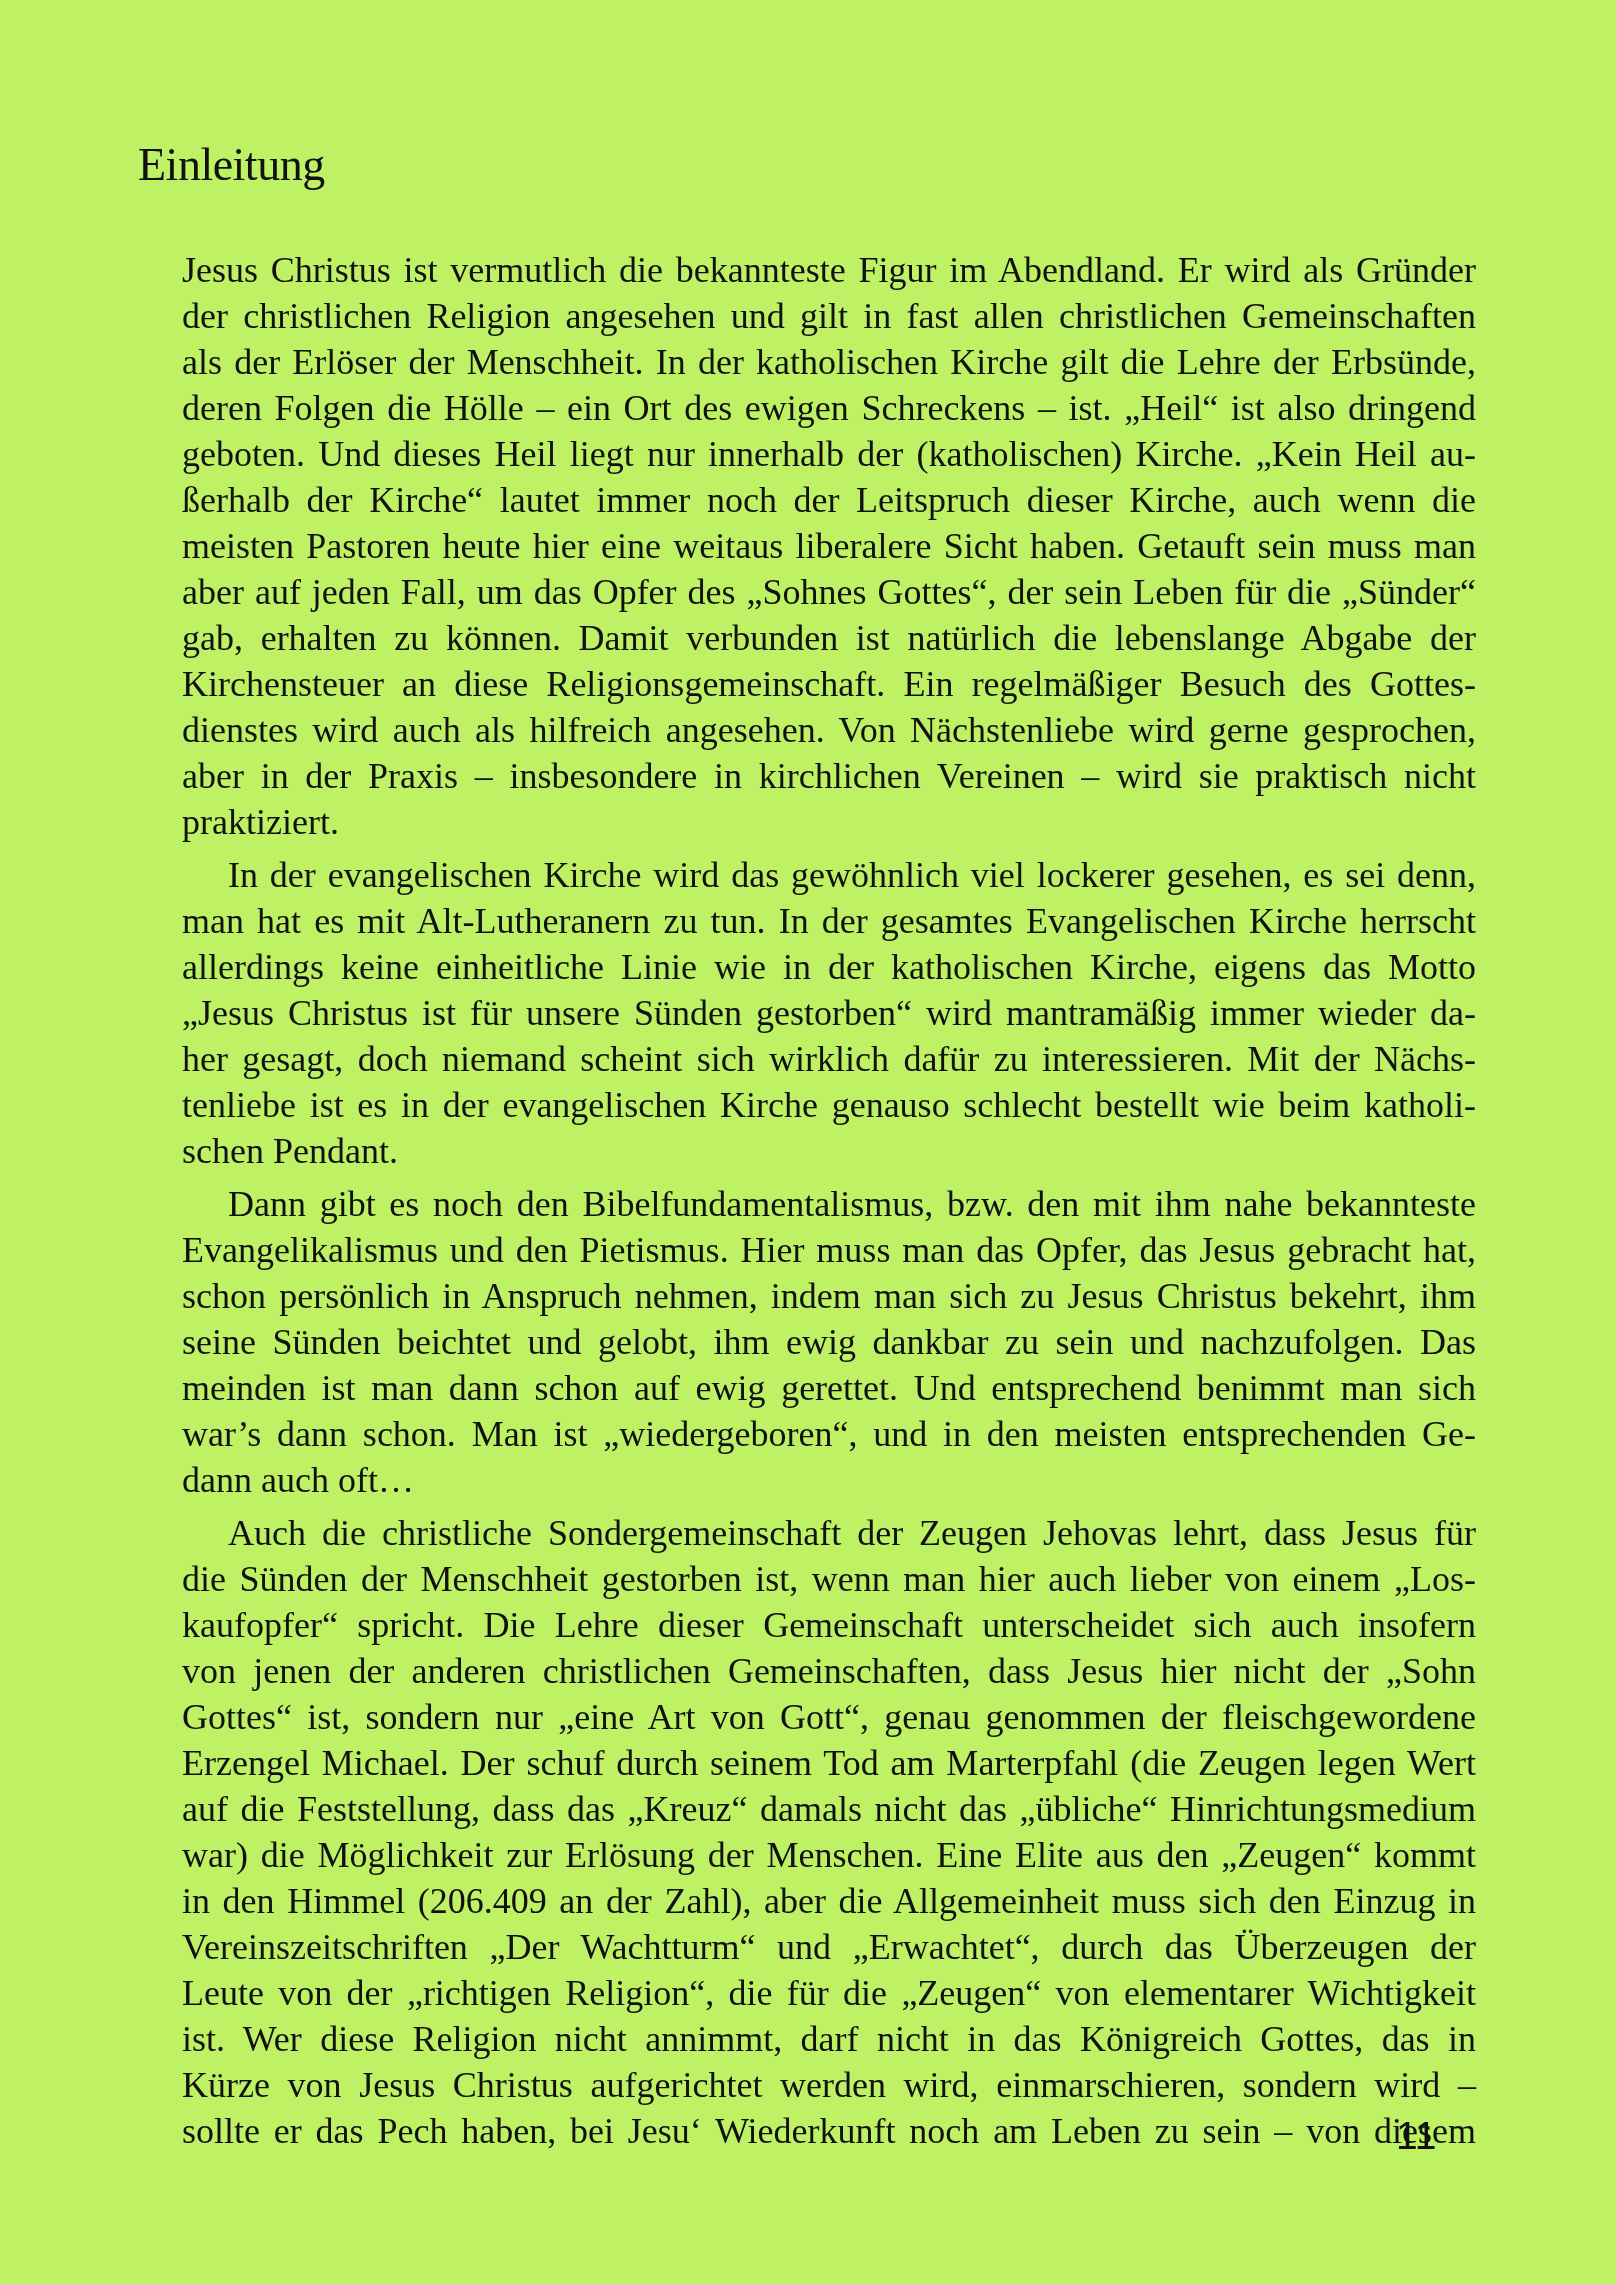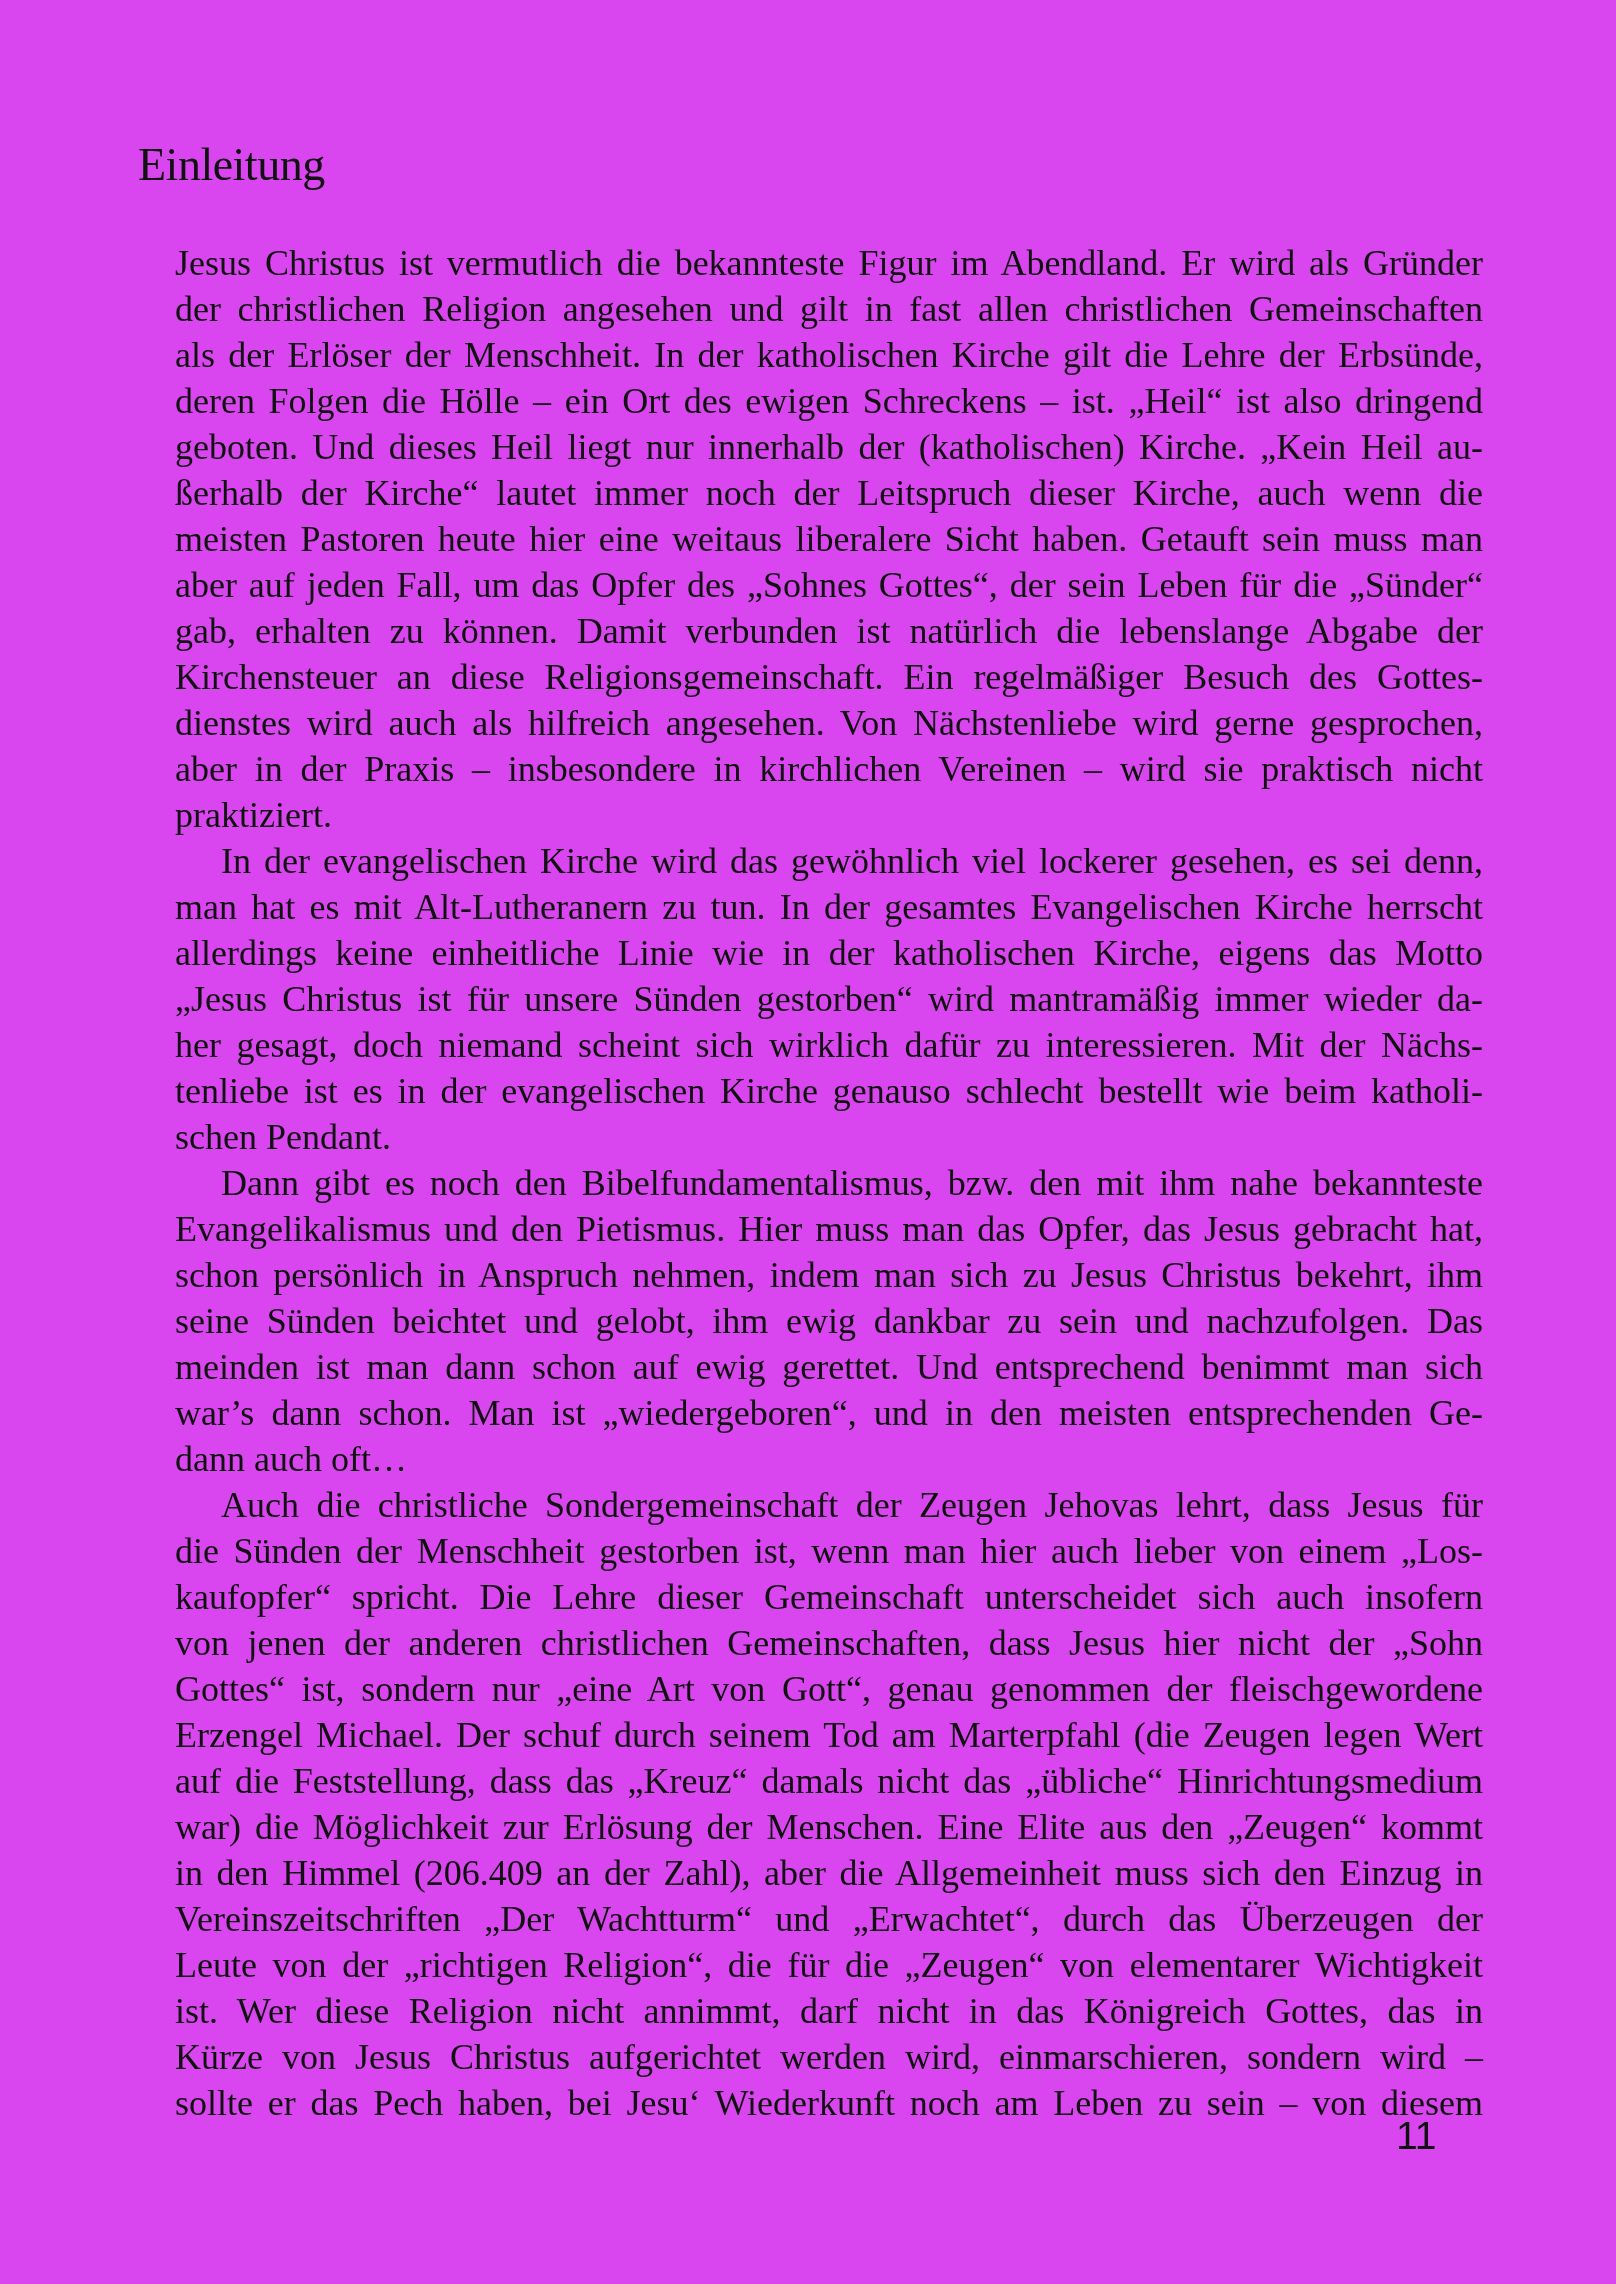--- a/index.html
+++ b/index.html
@@ -1,30 +1,30 @@
 <!DOCTYPE html>
 <html style="font-size:7.4px"><head>
 <meta charset="utf-8">
 <style>
   html, body { margin: 0; padding: 0; background: #ffffff; }
   body { width: 1616px; height: 2284px; position: relative; overflow: hidden; }
-  .page { position: absolute; left: 0; top: 0; width: 1616px; height: 2284px; background: #d946ef; color: #111; }
+  .page { position: absolute; left: 0; top: 0; width: 1616px; height: 2284px; background: #bef264; color: #111; }
   .heading {
     position: absolute; left: 138px; top: 138px;
     font-family: "Liberation Serif", "DejaVu Serif", serif;
     font-size: 46px; font-weight: normal; color: #111; margin: 0;
     letter-spacing: -0.5px;
   }
   .body {
     position: absolute; left: 175px; top: 240px; width: 1308px;
     font-family: "Liberation Serif", "DejaVu Serif", serif;
     font-size: 36px; line-height: 46px; color: #111;
     text-align: justify; hyphens: manual;
   }
-  .para { margin: 0; }
+  .para { margin: 7px; }
   .line { display: block; text-align: justify; text-align-last: justify; white-space: nowrap; }
   .line.last { text-align-last: left; }
   .pagenum {
     position: absolute; left: 1396px; top: 2114px;
     font-family: "Liberation Sans", "DejaVu Sans", sans-serif;
     font-size: 39px; color: #111; text-align: center;
   }
 </style>
 </head>
 <body>

